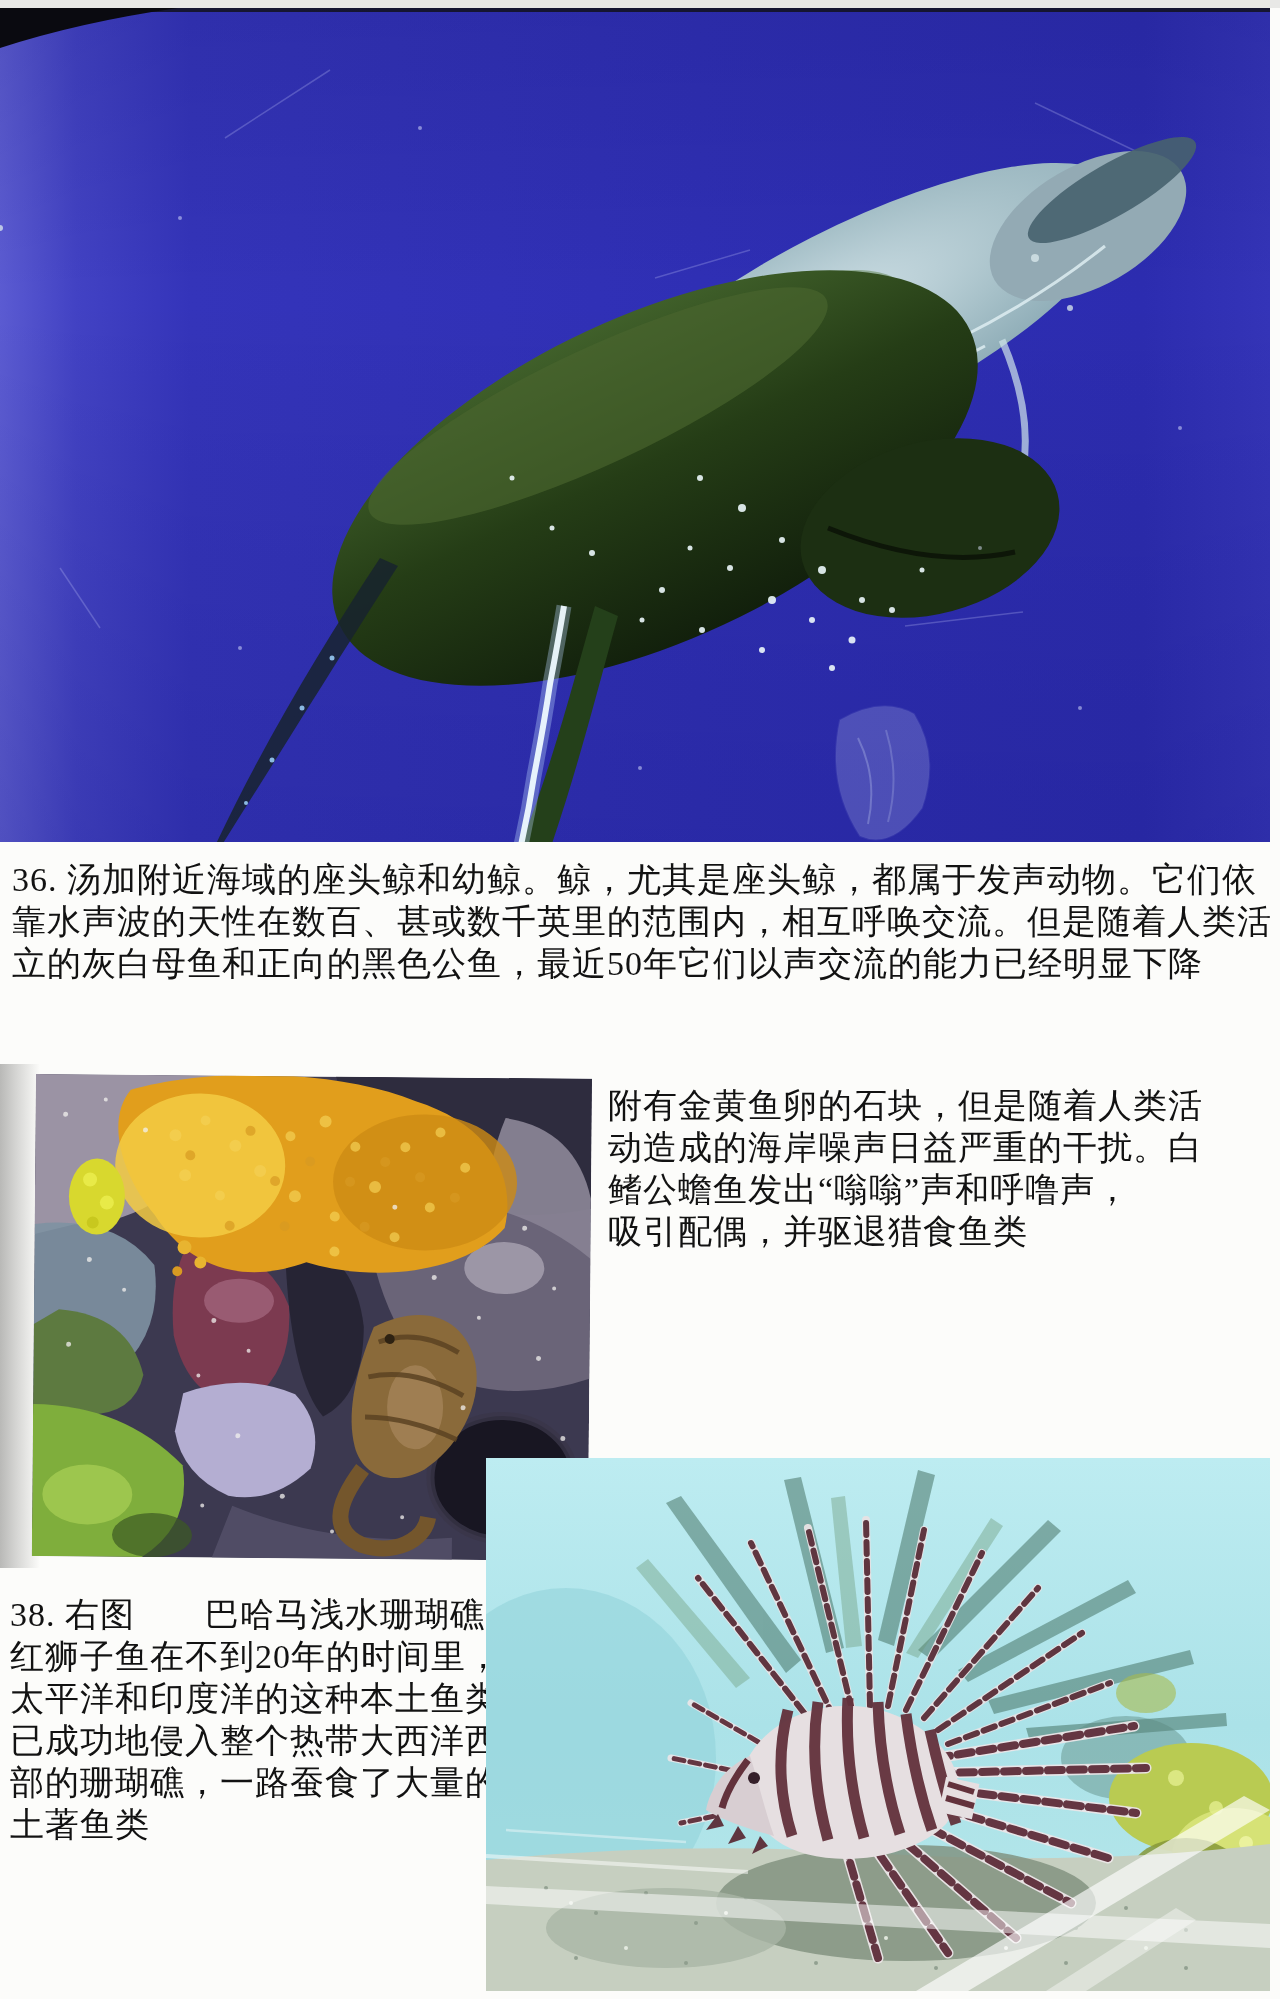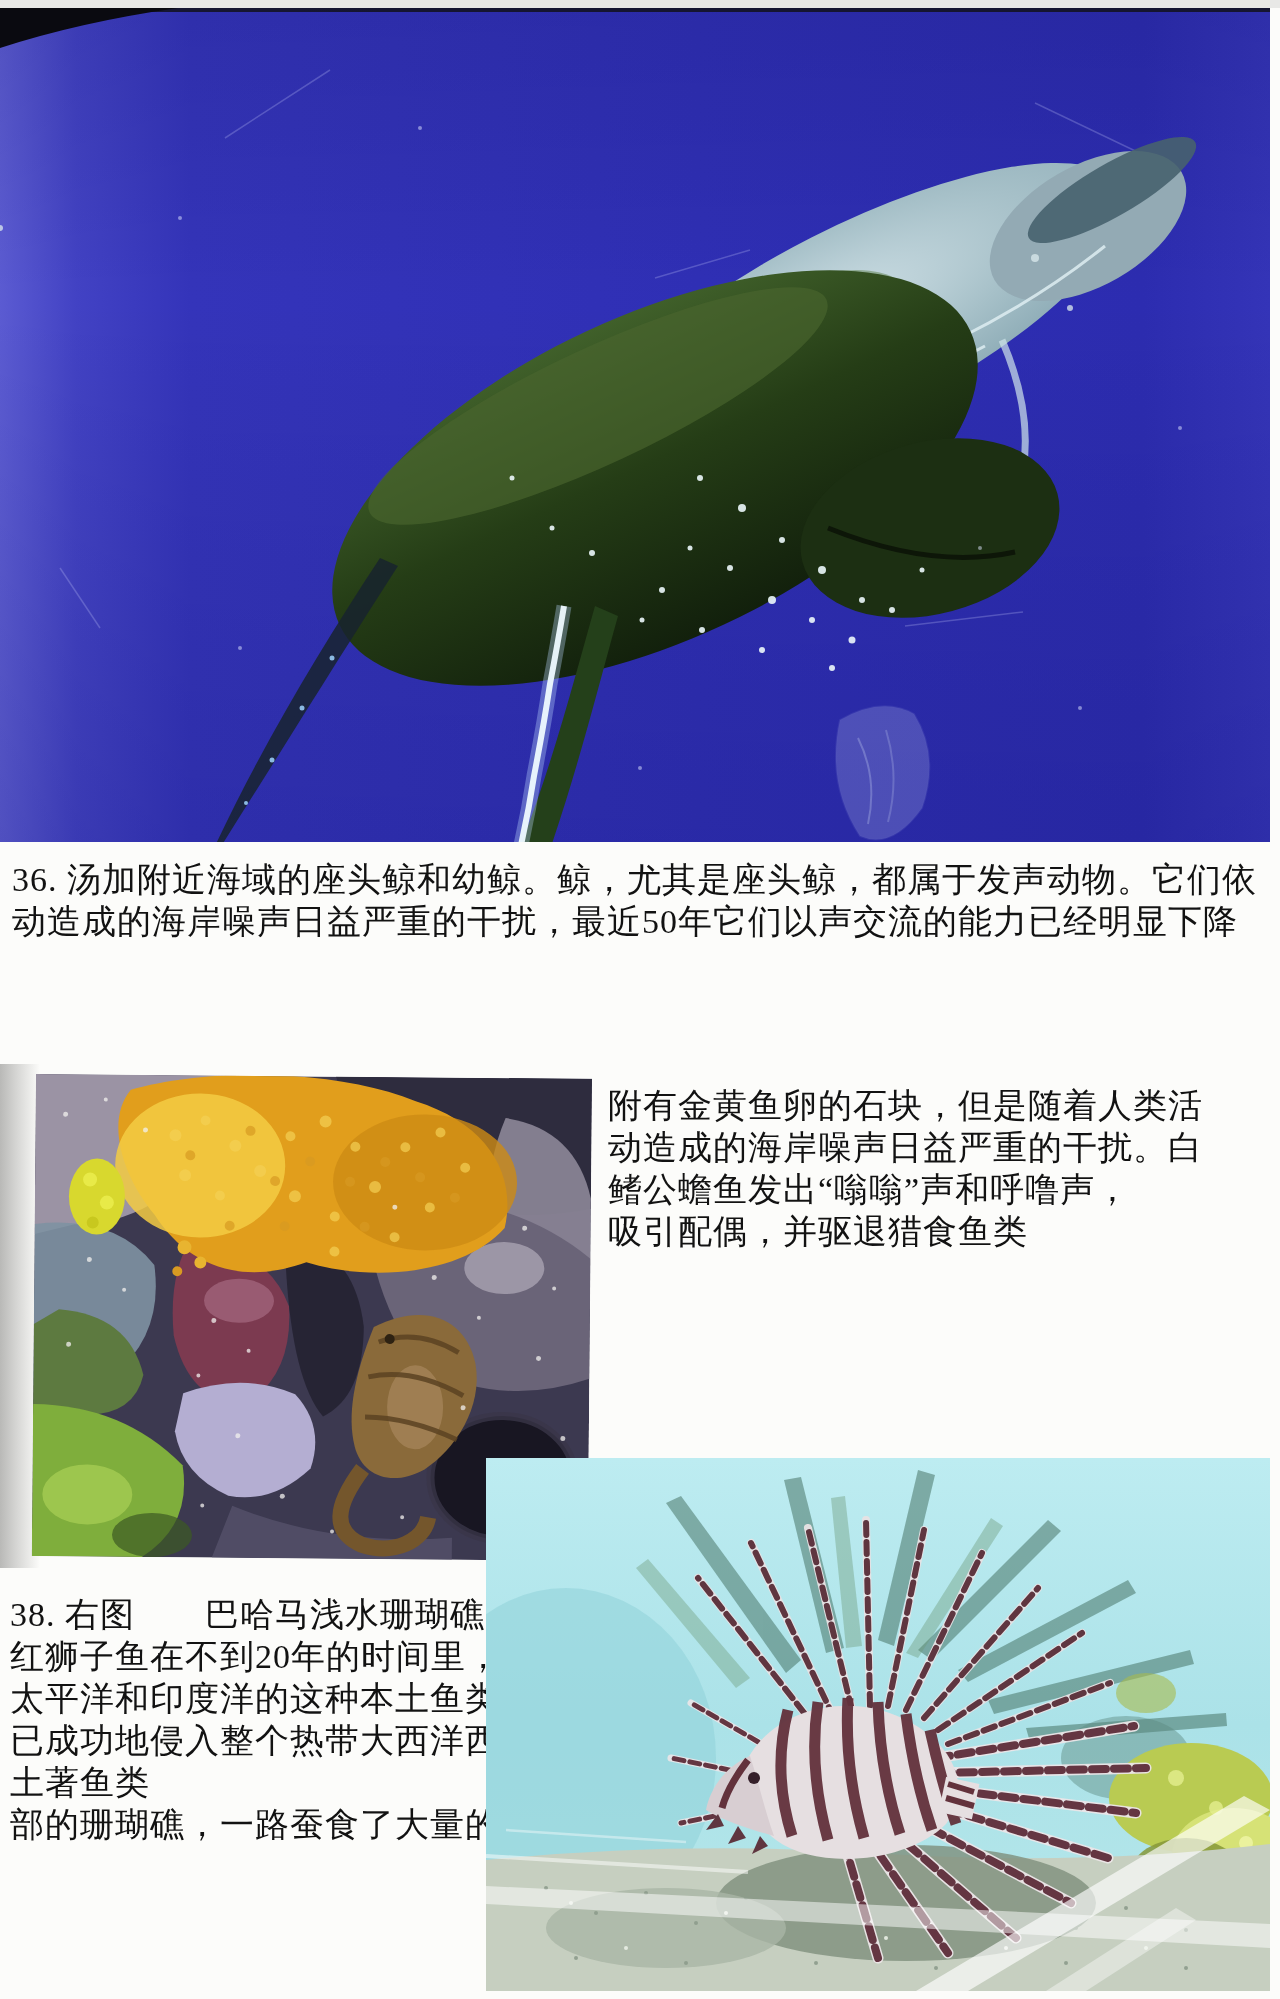--- a/index.html
+++ b/index.html
@@ -144,21 +144,22 @@
       <circle cx="1080" cy="700" r="2"></circle>
         <circle cx="240" cy="640" r="2"></circle>
         <circle cx="700," :="" r="0"></circle>
       <circle cx="640" cy="760" r="2"></circle>
         <circle cx="980" cy="540" r="2"></circle>
     </g>
   </svg>
 
   <div id="caption-36" class="caption">
     <div class="ln">36. 汤加附近海域的座头鲸和幼鲸。鲸，尤其是座头鲸，都属于发声动物。它们依</div>
-    <div class="ln">动造成的海岸噪声日益严重的干扰，最近50年它们以声交流的能力已经明显下降</div>
+    <div class="ln">靠水声波的天性在数百、甚或数千英里的范围内，相互呼唤交流。但是随着人类活</div>
+    <div class="ln">立的灰白母鱼和正向的黑色公鱼，最近50年它们以声交流的能力已经明显下降</div>
   </div>
 
   <div id="gutter-strip"></div>
 
   <svg id="fig-midshipman" class="photo" viewBox="0 0 556 482" preserveAspectRatio="none">
     <rect x="0" y="0" width="556" height="482" fill="#3c3950"></rect>
 
     <path d="M0,0 L200,0 L180,70 Q120,150 40,150 L0,160 Z" fill="#9b93a4"></path>
     <path d="M300,0 L556,0 L556,130 Q460,150 380,110 Q320,70 300,0 Z" fill="#2e2c3e"></path>
     <path d="M470,40 Q540,50 556,120 L556,230 Q490,230 455,180 Q445,100 470,40 Z" fill="#8d8798" opacity="0.9"></path>
@@ -269,22 +270,22 @@
     <div class="ln">动造成的海岸噪声日益严重的干扰。白</div>
     <div class="ln">鳍公蟾鱼发出“嗡嗡”声和呼噜声，</div>
     <div class="ln">吸引配偶，并驱退猎食鱼类</div>
   </div>
 
   <div id="caption-38" class="caption">
     <div class="ln">38. 右图　　巴哈马浅水珊瑚礁的</div>
     <div class="ln">红狮子鱼在不到20年的时间里，</div>
     <div class="ln">太平洋和印度洋的这种本土鱼类</div>
     <div class="ln">已成功地侵入整个热带大西洋西</div>
+    <div class="ln">部的珊瑚礁，一路蚕食了大量的</div>
     <div class="ln">土著鱼类</div>
-    <div class="ln">部的珊瑚礁，一路蚕食了大量的</div>
   </div>
 
   <svg id="fig-lionfish" class="photo" viewBox="0 0 784 533" preserveAspectRatio="none">
     <defs>
       <linearGradient id="lagoon" x1="0" y1="0" x2="0" y2="1">
         <stop offset="0" stop-color="#bdecf1"></stop>
           <stop offset="0.5" stop-color="#abe2e8"></stop>
         <stop offset="1" stop-color="#b6e7ea"></stop>
       </linearGradient>
     </defs>

